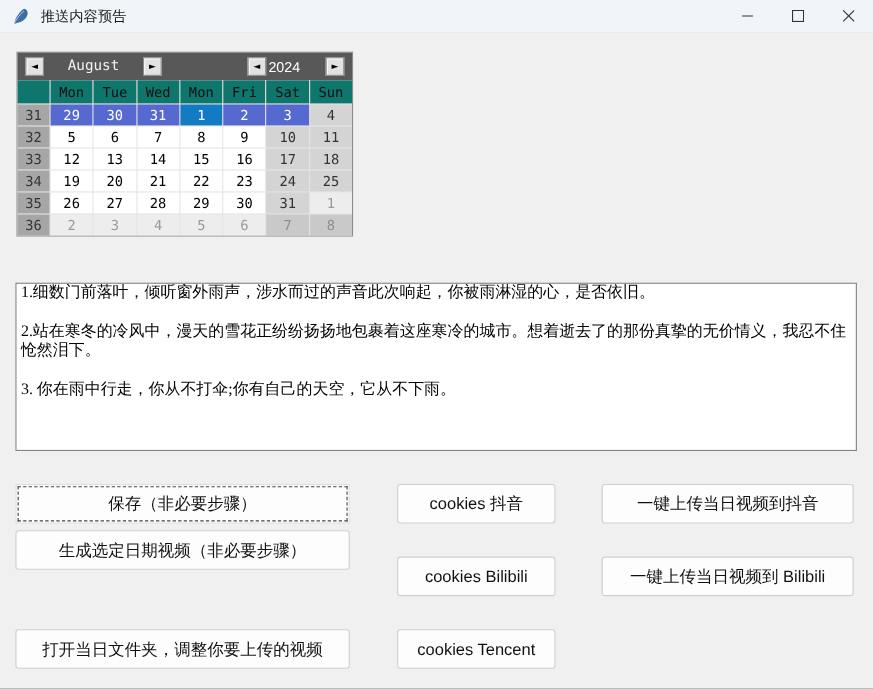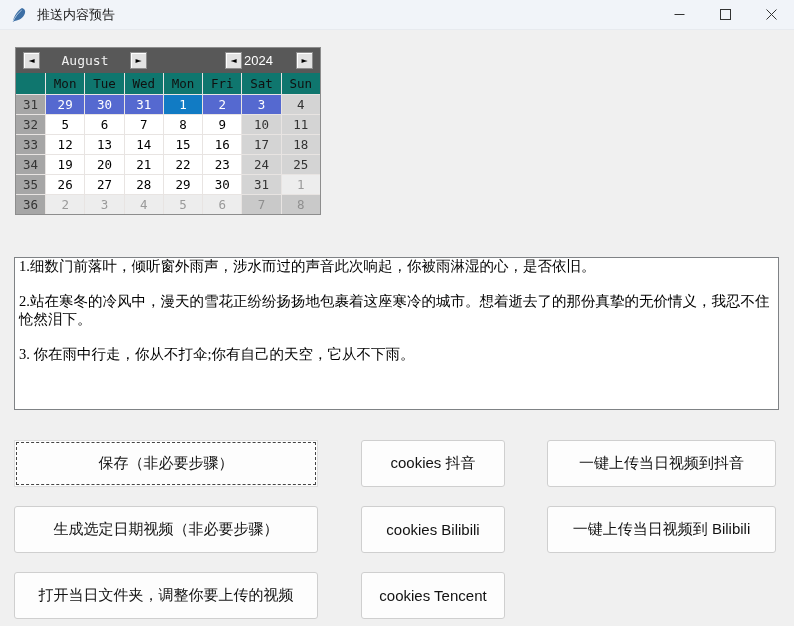--- a/index.html
+++ b/index.html
@@ -42,29 +42,29 @@
   .selected{background:#117bc4;color:#ffffff;}
   
   .textarea{
     position:absolute;left:14px;top:257px;width:765px;height:153px;background:#ffffff;
     border:1px solid #7f8285;box-sizing:border-box;padding:0 4px;
     font-family:"Liberation Serif",serif;font-size:14.5px;line-height:17.5px;
     color:#000;white-space:pre-wrap;overflow:hidden;
   }
   
   .btn{
-    position:absolute;height:47px;background:#fdfdfd;border:1px solid #cfcfcf;border-radius:3px;
+    position:absolute;height:36px;background:#fdfdfd;border:1px solid #cfcfcf;border-radius:3px;
     font-family:"Liberation Sans",sans-serif;font-size:15px;color:#111;
     display:flex;align-items:center;justify-content:center;padding:16px;cursor:default;
   }
   .btn-focus{border:1px solid #dddddd;border-radius:0;outline:1px dashed #444;outline-offset:-3px;}
   #btn-save{left:14px;top:440px;width:304px;}
   #btn-cookies-douyin{left:361px;top:440px;width:144px;}
   #btn-upload-douyin{left:547px;top:440px;width:229px;}
-  #btn-generate{left:14px;top:506px;width:304px;}
+  #btn-generate{left:14px;top:482px;width:304px;}
   #btn-cookies-bilibili{left:361px;top:506px;width:144px;}
   #btn-upload-bilibili{left:547px;top:506px;width:229px;text-align:center;}
   #btn-open-folder{left:14px;top:572px;width:304px;}
   #btn-cookies-tencent{left:361px;top:572px;width:144px;}
   #btn-upload-tencent{left:547px;top:572px;width:229px;}
 </style>
 </head>
 <body>
 
 <div class="window">

